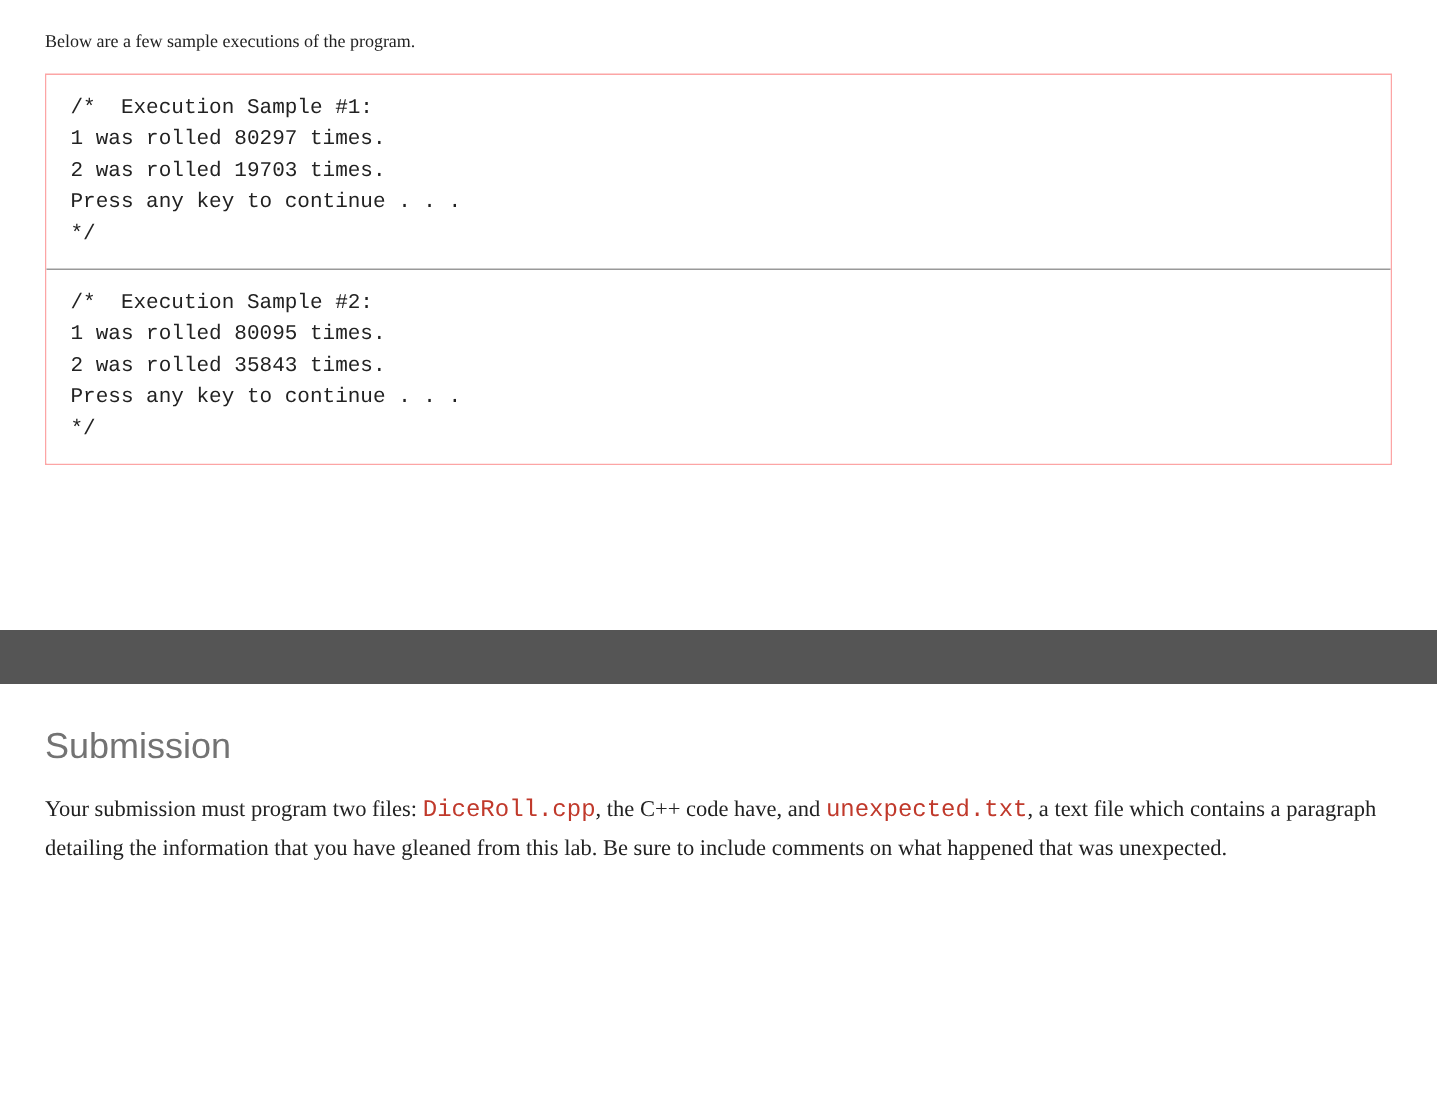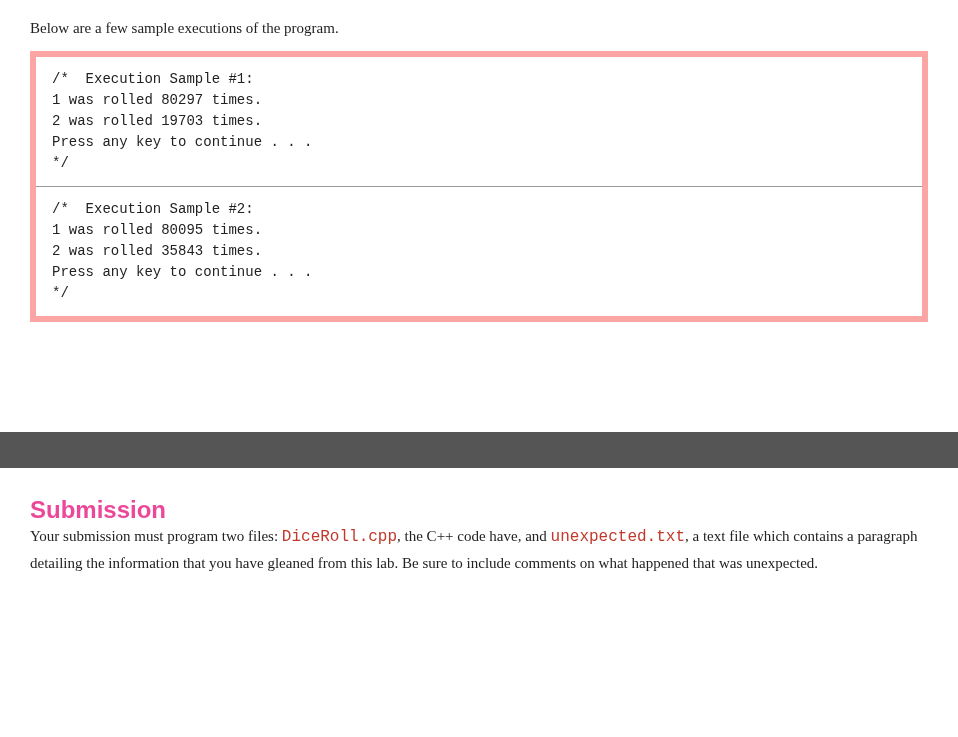--- a/index.html
+++ b/index.html
@@ -15,27 +15,27 @@
       background: #fff;
       width: 958px;
     }
 
     .main-content {
       padding: 20px 30px 30px 30px;
       background: #fff;
     }
 
     .intro-text {
-      font-size: 15px;
+      font-size: 12px;
       margin-bottom: 14px;
       color: #222;
     }
 
     .code-block-container {
-      border: 6px solid #fca5a5;
+      border: 1px solid #fca5a5;
       margin-bottom: 0;
       font-family: 'Courier New', Courier, monospace;
       font-size: 14px;
     }
 
     .code-sample {
       padding: 12px 16px;
       background: #fff;
     }
 
@@ -59,23 +59,23 @@
     }
 
     .submission-section {
       padding: 28px 30px 40px 30px;
       background: #fff;
     }
 
     .submission-title {
       font-family: Arial, Helvetica, sans-serif;
       font-size: 24px;
-      font-weight: bold;
-      margin-bottom: 0;
-      color: #ec4899;
+      font-weight: normal;
+      margin-bottom: 16px;
+      color: #737373;
     }
 
     .submission-text {
       font-size: 15px;
       line-height: 1.6;
       color: #222;
     }
 
     .inline-code {
       font-family: 'Courier New', Courier, monospace;

